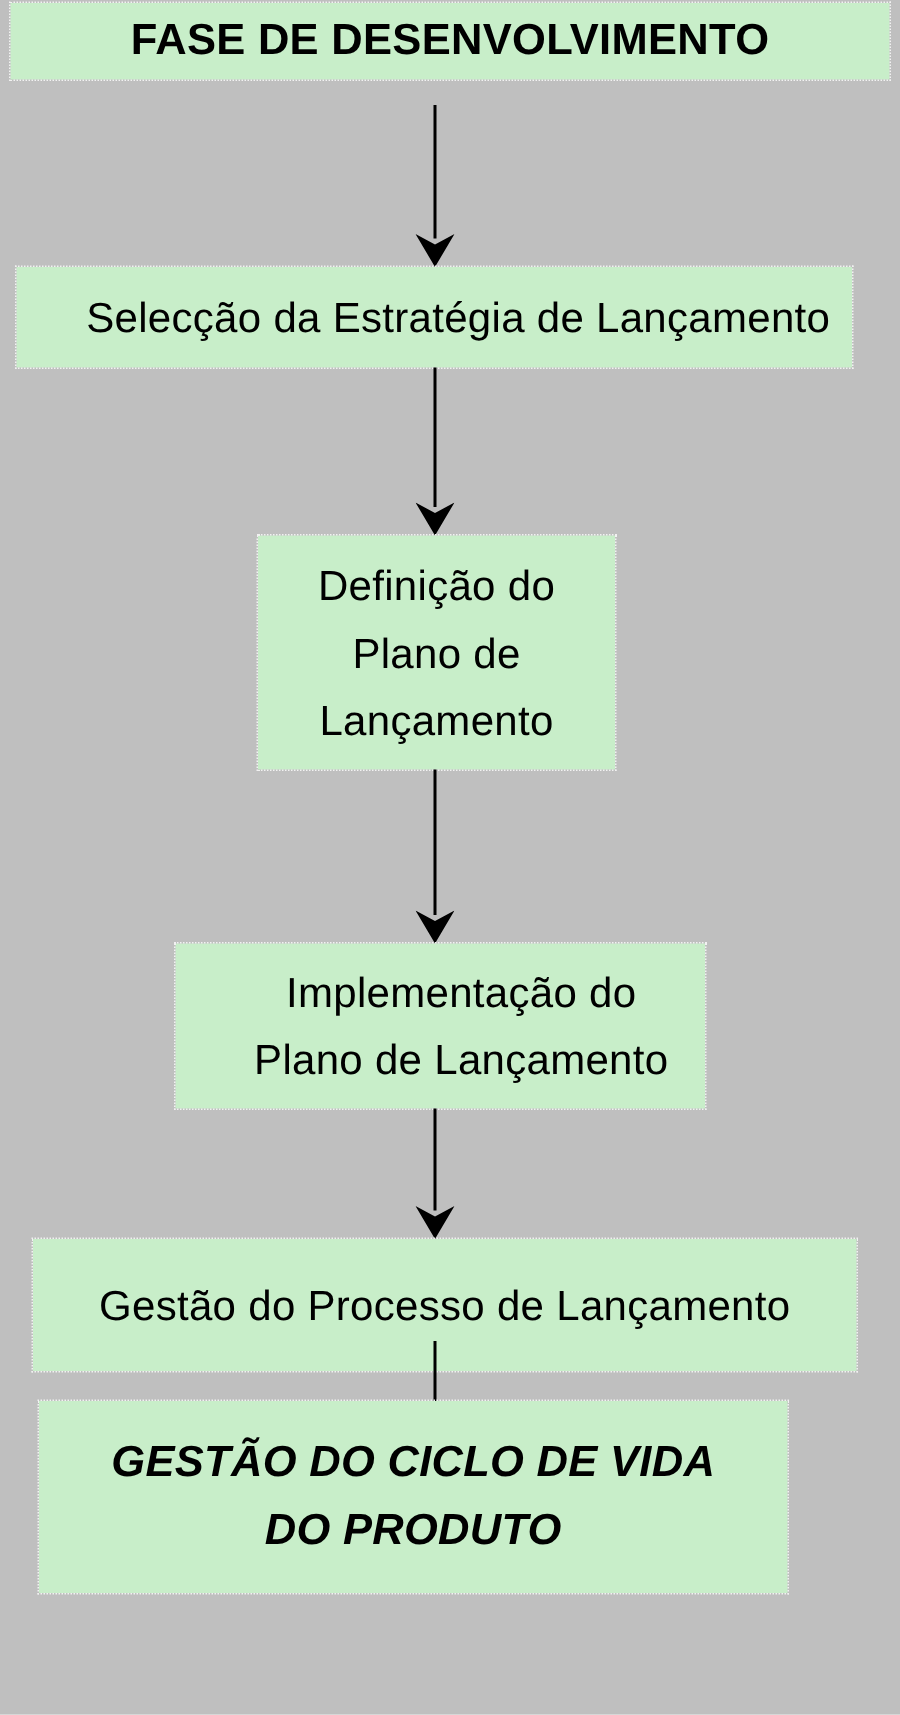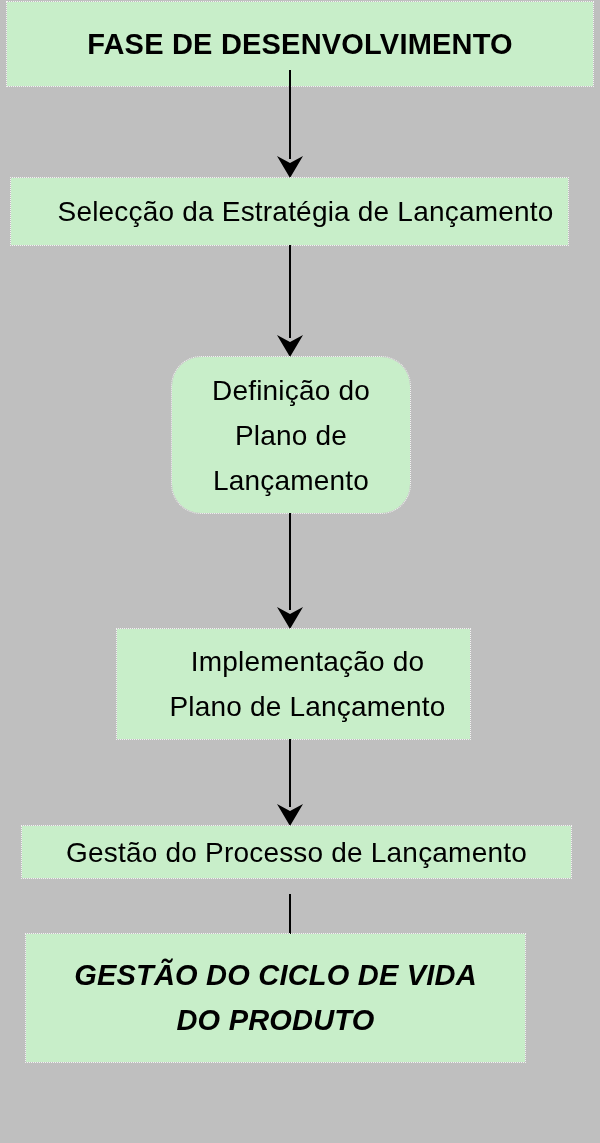--- a/index.html
+++ b/index.html
@@ -32,25 +32,25 @@
     letter-spacing: 0.2px;
   }
 
   .flow-box.emphasis .label {
     font-weight: bold;
     font-size: 29px;
     line-height: 45px;
   }
 
   
-  #node-0 { left: 7;  left: 7px;   top: 2px;   width: 586px; height: 84px;  }
+  #node-0 { left: 7;  left: 7px;   top: 2px;   width: 586px; height: 51px;  }
   #node-1 { left: 11px;  top: 178px; width: 557px; height: 67px; padding-left: 32px;  }
-  #node-2 { left: 172px; top: 357px; width: 238px; height: 156px; border-radius: 29px; }
+  #node-2 { left: 172px; top: 357px; width: 238px; height: 156px; }
   #node-3 { left: 117px; top: 629px; width: 353px; height: 110px; padding-left: 28px; }
-  #node-4 { left: 22px;  top: 826px; width: 549px; height: 52px;  }
+  #node-4 { left: 22px;  top: 826px; width: 549px; height: 88px;  }
   #node-5 { left: 26px;  top: 934px; width: 499px; height: 128px; font-style: italic; }
 
   .arrow {
     position: absolute;
     left: 277px;          
     width: 26px;
   }
   .arrow .shaft {
     position: absolute;
     left: 12px;

